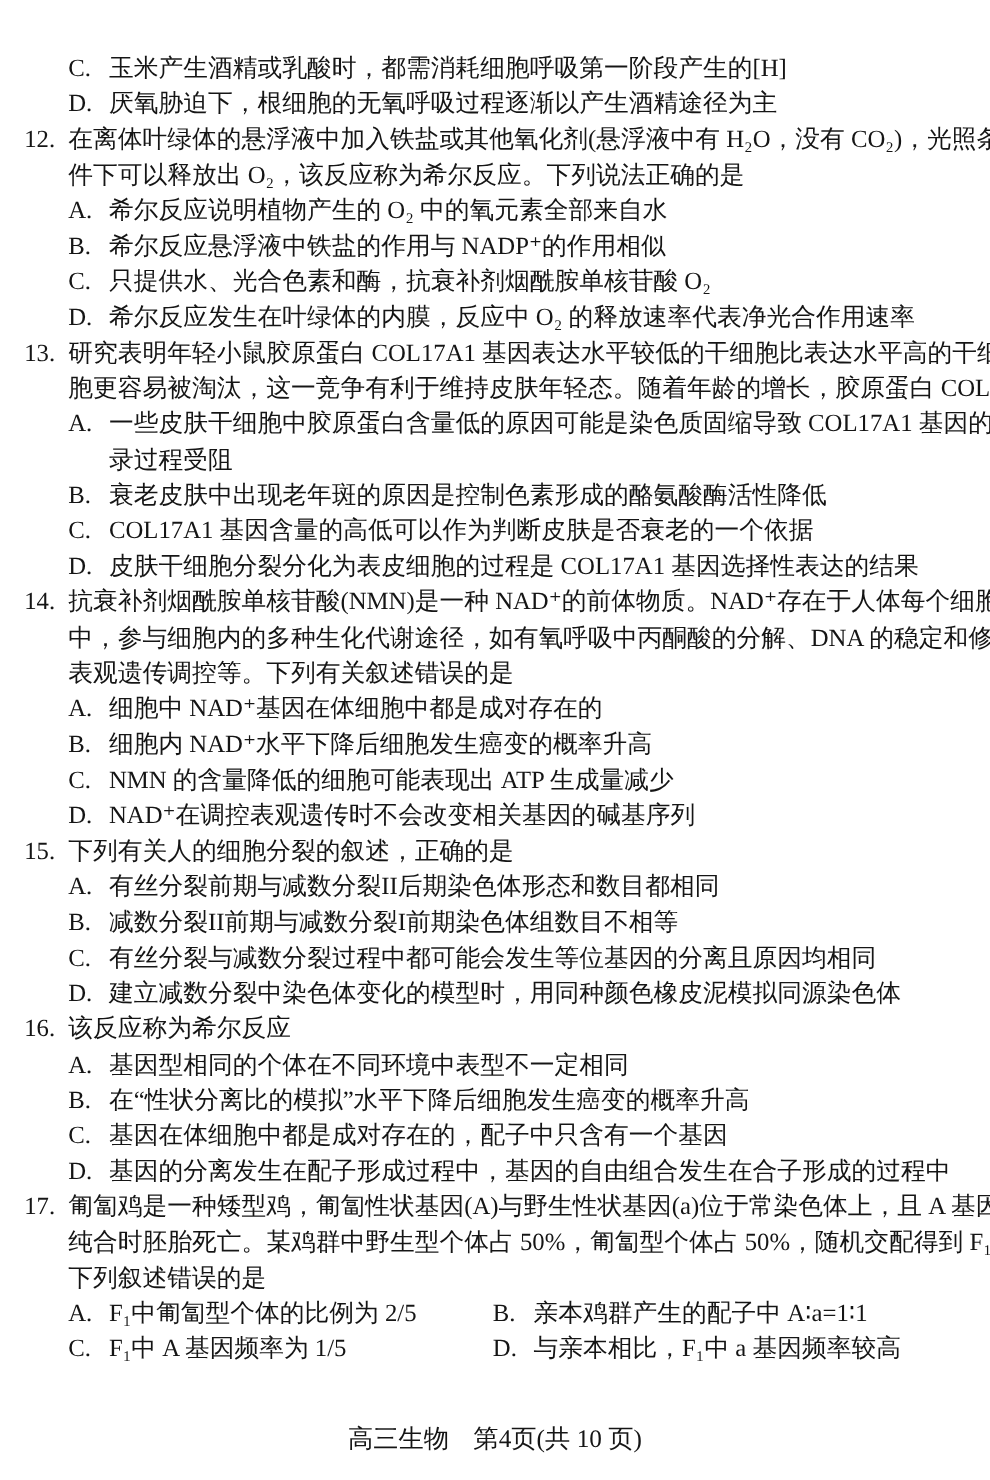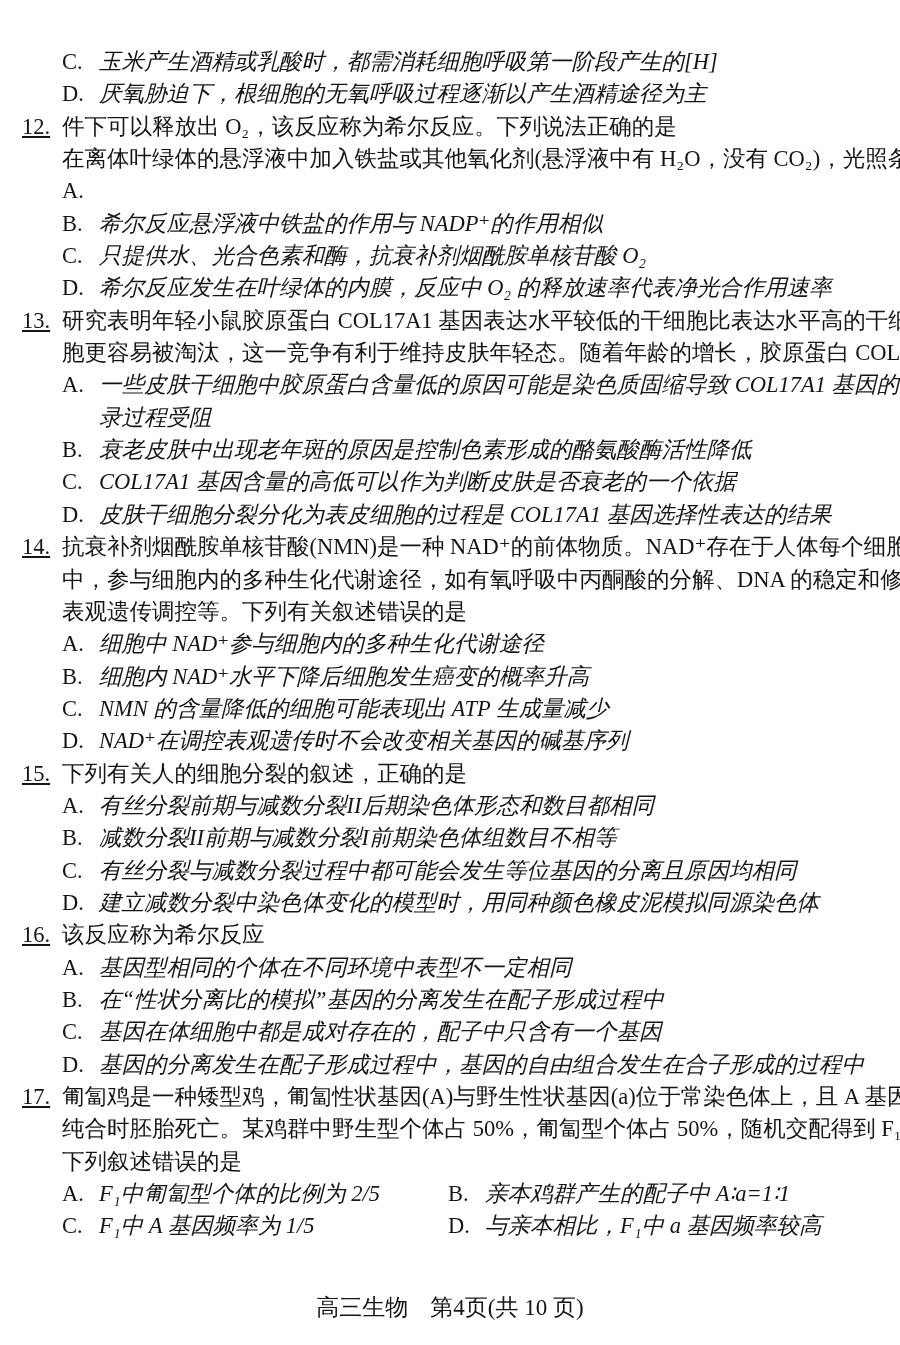--- a/index.html
+++ b/index.html
@@ -12,25 +12,25 @@
     line-height:32.35px;
   }
   .page {
     position:relative;
     width:900px; height:1345px;
     padding:46px 22px 0 22px;
     overflow:hidden;
     background:#ffffff;
   }
   .q { position:relative; padding-left:40px; }
-  .qnum { position:absolute; left:0; top:0; width:40px; white-space:nowrap;text-decoration:underline; }
+  .qnum { position:absolute; left:0; top:0; width:40px; white-space:nowrap; }
   .line { white-space:nowrap; }
   .opt { display:flex; }
   .opt-label { flex:0 0 37px; white-space:nowrap; }
-  .opt-body { white-space:nowrap;font-style:italic; }
+  .opt-body { white-space:nowrap; }
   .opt-body .line { white-space:nowrap; }
   .opt-row2 { display:flex; }
   .opt-cell-left { width:386px; }
   .footer {
     position:absolute; top:1292px; left:0; width:900px;
     text-align:center; font-size:23px; white-space:nowrap;
   }
   .footer .gap { display:inline-block; width:22px; }
 </style>
 </head>
@@ -44,24 +44,25 @@
       <div class="opt-body line">玉米产生酒精或乳酸时，都需消耗细胞呼吸第一阶段产生的[H]</div>
     </div>
     <div class="opt">
       <div class="opt-label">D.</div>
       <div class="opt-body line">厌氧胁迫下，根细胞的无氧呼吸过程逐渐以产生酒精途径为主</div>
     </div>
   </div>
 
   <div class="q">
     <div class="qnum">12.</div>
+    <div class="line">在离体叶绿体的悬浮液中加入铁盐或其他氧化剂(悬浮液中有 H₂O，没有 CO₂)，光照条</div>
     <div class="line">件下可以释放出 O₂，该反应称为希尔反应。下列说法正确的是</div>
-    <div class="line">在离体叶绿体的悬浮液中加入铁盐或其他氧化剂(悬浮液中有 H₂O，没有 CO₂)，光照条</div>
     <div class="opt">
       <div class="opt-label">A.</div>
+      <div class="opt-body line">希尔反应说明植物产生的 O₂ 中的氧元素全部来自水</div>
     </div>
     <div class="opt">
       <div class="opt-label">B.</div>
       <div class="opt-body line">希尔反应悬浮液中铁盐的作用与 NADP⁺的作用相似</div>
     </div>
     <div class="opt">
       <div class="opt-label">C.</div>
       <div class="opt-body line">只提供水、光合色素和酶，抗衰补剂烟酰胺单核苷酸 O₂</div>
     </div>
     <div class="opt">
@@ -95,21 +96,21 @@
     </div>
   </div>
 
   <div class="q">
     <div class="qnum">14.</div>
     <div class="line">抗衰补剂烟酰胺单核苷酸(NMN)是一种 NAD⁺的前体物质。NAD⁺存在于人体每个细胞</div>
     <div class="line">中，参与细胞内的多种生化代谢途径，如有氧呼吸中丙酮酸的分解、DNA 的稳定和修复、</div>
     <div class="line">表观遗传调控等。下列有关叙述错误的是</div>
     <div class="opt">
       <div class="opt-label">A.</div>
-      <div class="opt-body line">细胞中 NAD⁺参与细胞内的多种生化代谢途径</div>
+      <div class="opt-body line">细胞中 NAD⁺基因在体细胞中都是成对存在的</div>
     </div>
     <div class="opt">
       <div class="opt-label">B.</div>
       <div class="opt-body line">细胞内 NAD⁺水平下降后细胞发生癌变的概率升高</div>
     </div>
     <div class="opt">
       <div class="opt-label">C.</div>
       <div class="opt-body line">NMN 的含量降低的细胞可能表现出 ATP 生成量减少</div>
     </div>
     <div class="opt">
@@ -141,21 +142,21 @@
 
   <div class="q">
     <div class="qnum">16.</div>
     <div class="line">该反应称为希尔反应</div>
     <div class="opt">
       <div class="opt-label">A.</div>
       <div class="opt-body line">基因型相同的个体在不同环境中表型不一定相同</div>
     </div>
     <div class="opt">
       <div class="opt-label">B.</div>
-      <div class="opt-body line">在“性状分离比的模拟”基因的分离发生在配子形成过程中</div>
+      <div class="opt-body line">在“性状分离比的模拟”水平下降后细胞发生癌变的概率升高</div>
     </div>
     <div class="opt">
       <div class="opt-label">C.</div>
       <div class="opt-body line">基因在体细胞中都是成对存在的，配子中只含有一个基因</div>
     </div>
     <div class="opt">
       <div class="opt-label">D.</div>
       <div class="opt-body line">基因的分离发生在配子形成过程中，基因的自由组合发生在合子形成的过程中</div>
     </div>
   </div>

